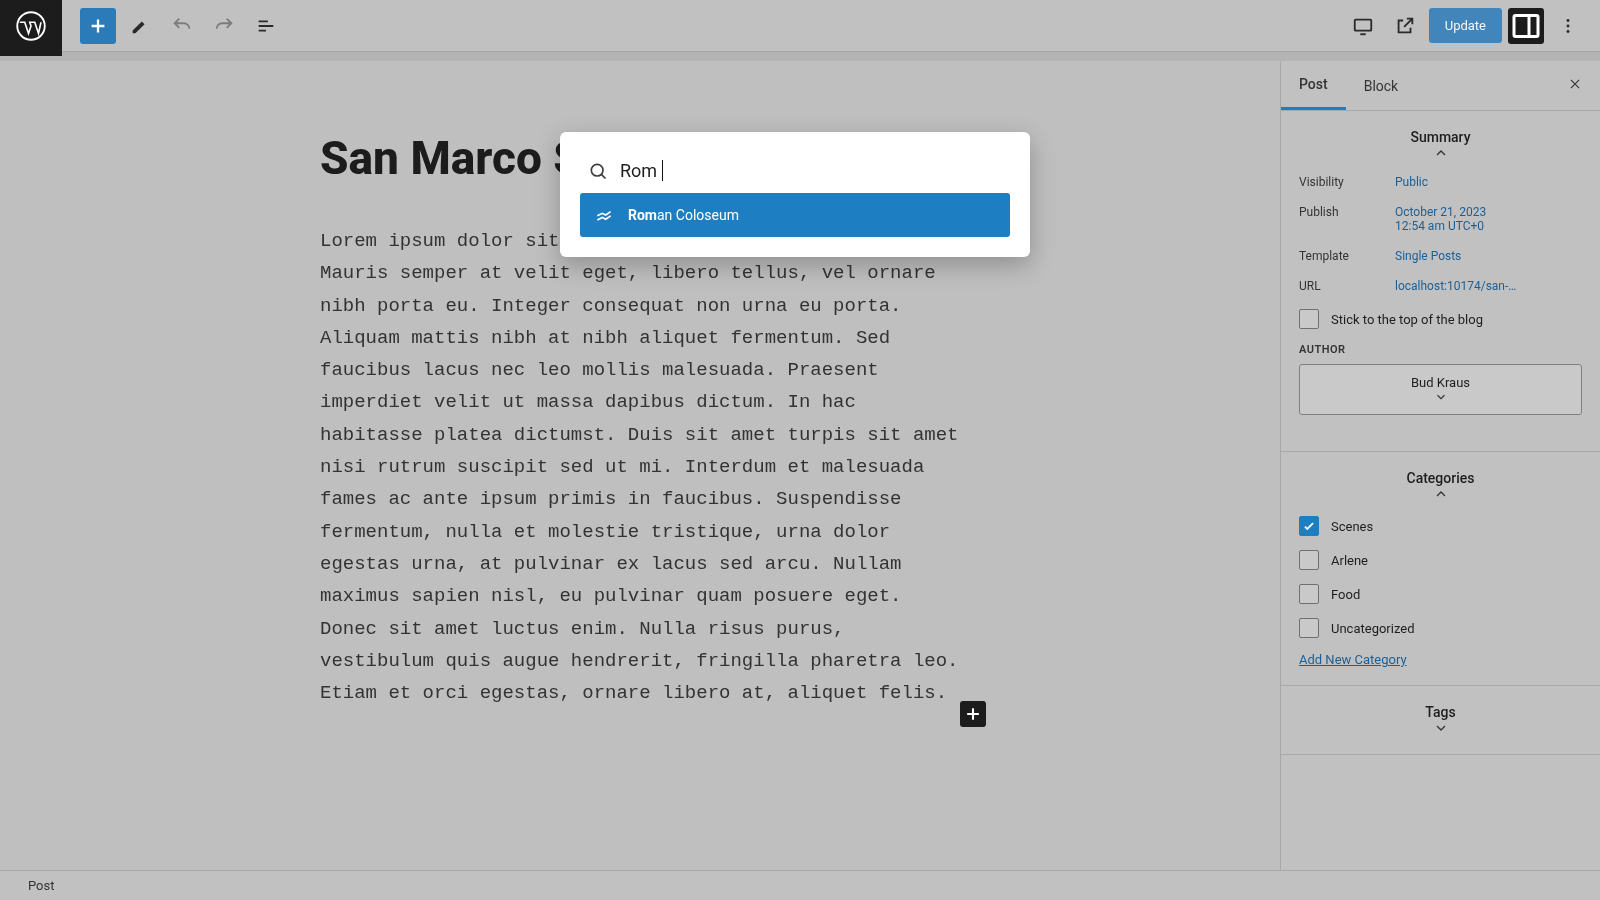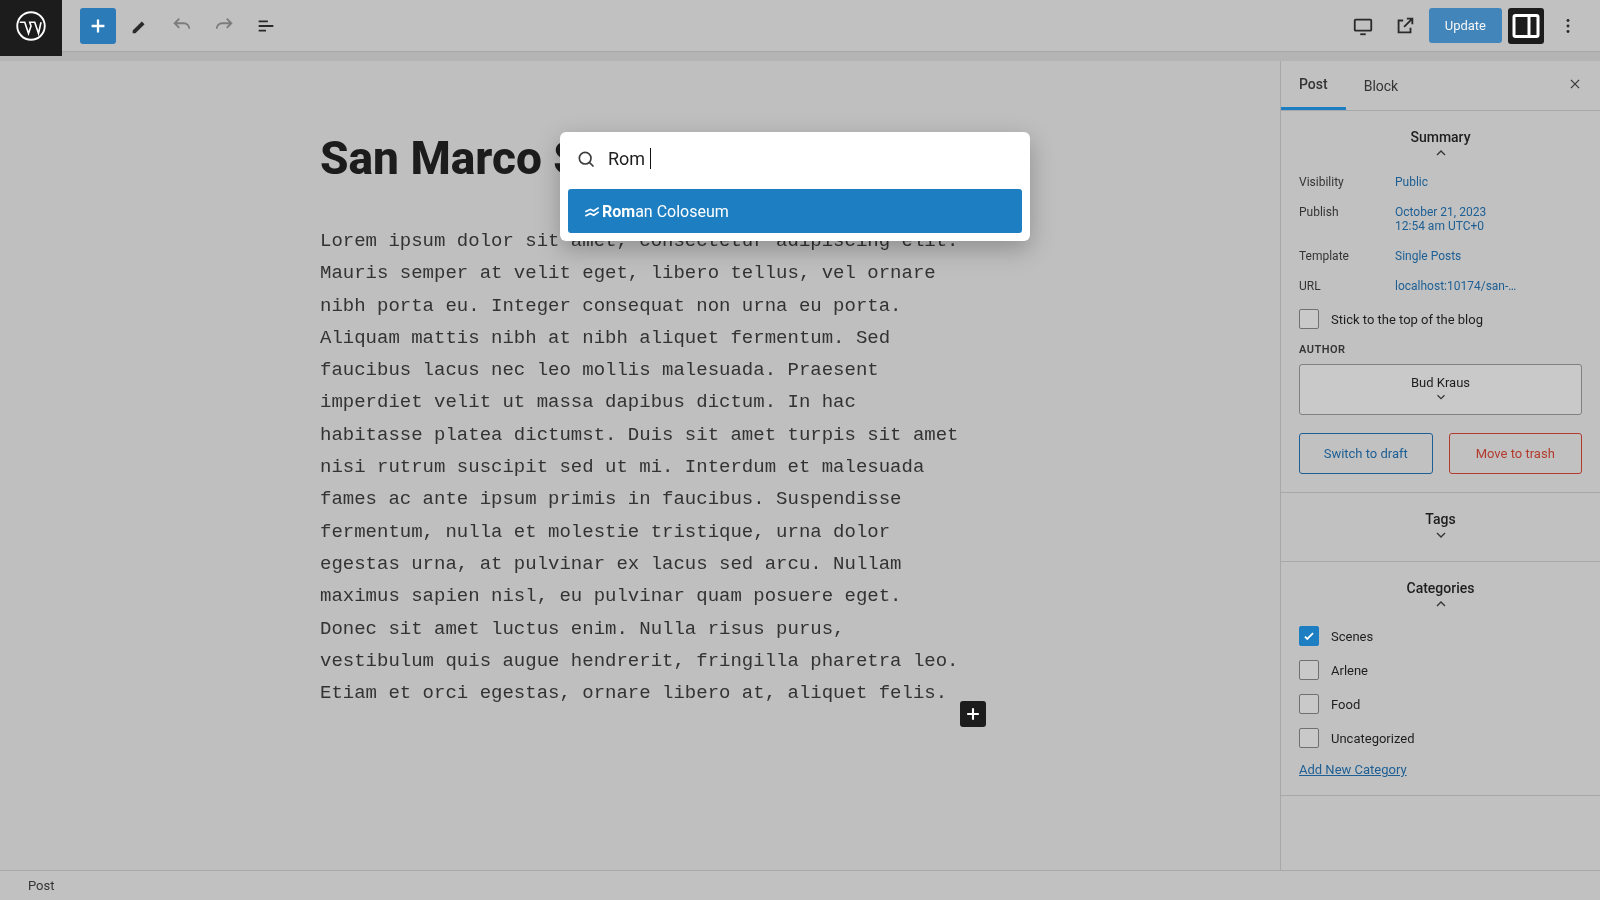--- a/index.html
+++ b/index.html
@@ -67,37 +67,37 @@
     display: flex; align-items: center; justify-content: center;
     position: absolute; left: 960px; top: 640px;
   }
   .add-inline svg { stroke: #fff; width: 20px; height: 20px; }
 
   
   .popover {
     position: absolute; top: 132px; left: 560px; width: 470px;
     background: #fff; border-radius: 6px;
     box-shadow: 0 8px 24px rgba(0,0,0,0.25);
-    padding: 8px;
+    padding: 20px;
     z-index: 100;
   }
   .pop-search {
     display: flex; align-items: center; gap: 12px; padding: 8px 8px 12px 8px;
   }
   .pop-search svg { width: 20px; height: 20px; stroke: #3c3c3c; fill: none; }
   .pop-input {
     border: none; outline: none; font-size: 18px; flex: 1;
     font-family: inherit;
   }
   .pop-input::after { content: ''; }
   .caret { border-right: 1px solid #111; animation: blink 1s step-end infinite; }
   @keyframes blink { 50% { border-color: transparent; } }
   .pop-result {
     background: #1d7ec2; color: #fff; padding: 12px 14px; border-radius: 3px;
-    display: flex; align-items: center; font-size: 16px; margin-top: 8px;
+    display: flex; align-items: center; gap: 14px; font-size: 14px;
   }
   .pop-result svg { width: 20px; height: 20px; stroke: #fff; fill: none; }
   .pop-result b { font-weight: 700; }
 
   
   .sidebar {
     position: absolute; top: 61px; right: 0; bottom: 30px; width: 320px;
     background: #c1c1c1;
     border-left: 1px solid #a8a8a8;
     overflow-y: auto;
@@ -280,33 +280,20 @@
       <div class="chk"></div>
       <span>Stick to the top of the blog</span>
     </div>
     <div class="author-label">AUTHOR</div>
     <div class="select">
       <span>Bud Kraus</span>
       <svg viewBox="0 0 24 24" width="14" height="14" fill="none" stroke="#343434" stroke-width="2">
           <path d="M6 9l6 6 6-6"></path>
         </svg>
     </div>
-    <div class="btn-row">
-      <div class="btn-outline btn-blue">Switch to draft</div>
-      <div class="btn-outline btn-red">Move to trash</div>
-    </div>
-  </div>
-
-  <div class="panel collapsed">
-    <div class="panel-head">
-      <span>Tags</span>
-      <svg viewBox="0 0 24 24" stroke-width="2">
-          <path d="M6 9l6 6 6-6"></path>
-        </svg>
-    </div>
   </div>
 
   <div class="panel">
     <div class="panel-head">
       <span>Categories</span>
       <svg viewBox="0 0 24 24" stroke-width="2">
           <path d="M6 15l6-6 6 6"></path>
         </svg>
     </div>
     <div class="chk-row">
@@ -324,17 +311,26 @@
     <div class="chk-row">
       <div class="chk"></div>
       <span>Food</span>
     </div>
     <div class="chk-row">
       <div class="chk"></div>
       <span>Uncategorized</span>
     </div>
     <div class="link">Add New Category</div>
   </div>
+
+  <div class="panel collapsed">
+    <div class="panel-head">
+      <span>Tags</span>
+      <svg viewBox="0 0 24 24" stroke-width="2">
+          <path d="M6 9l6 6 6-6"></path>
+        </svg>
+    </div>
+  </div>
 </div>
 
 <div class="footer">
   <span>Post</span>
 </div>
 
 </body></html>

